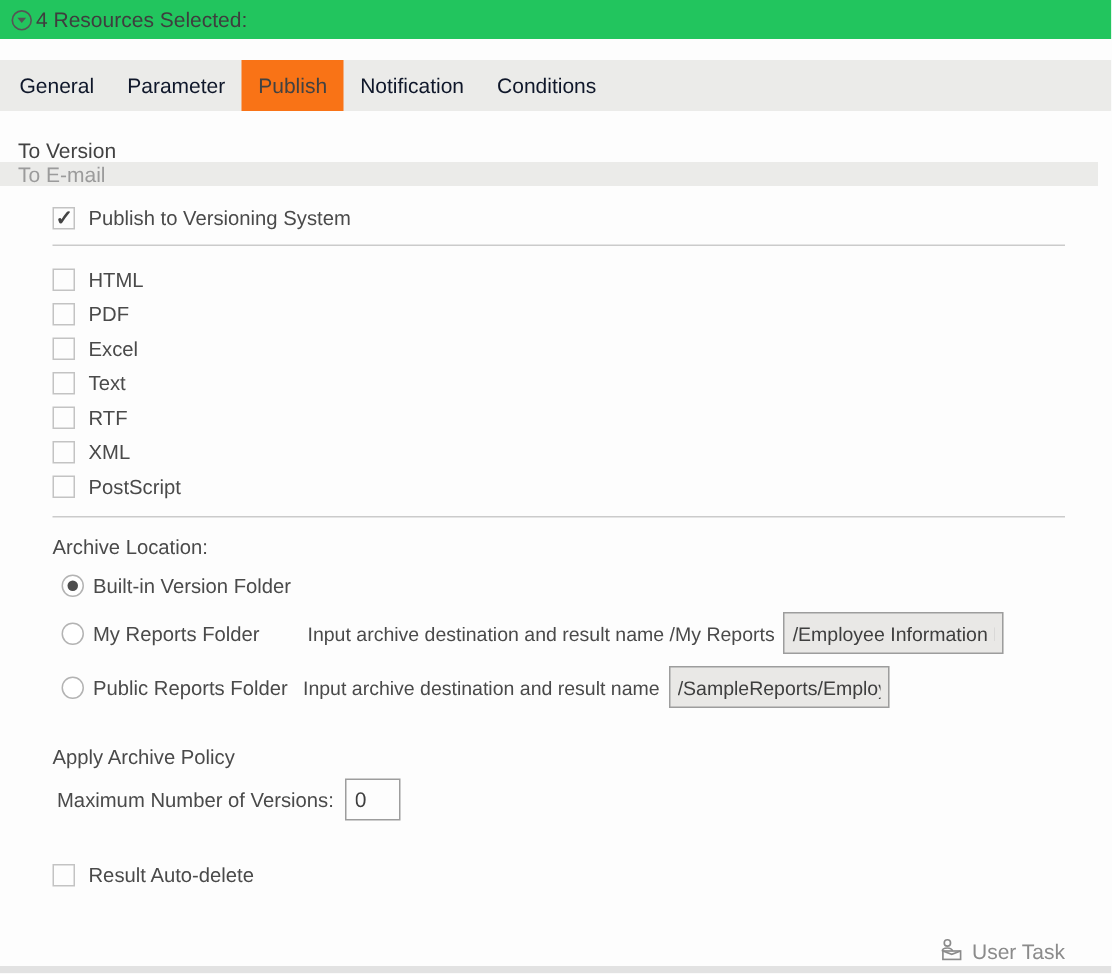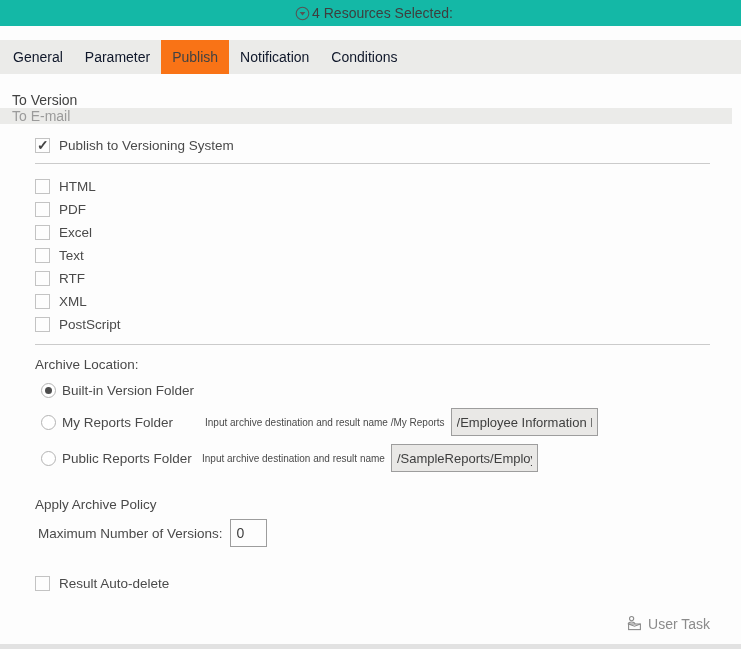--- a/index.html
+++ b/index.html
@@ -8,22 +8,22 @@
     width: 741px; height: 649px;
     font-family: "Liberation Sans", sans-serif;
     font-size: 13.5px;
     color: #4a4a4a;
     background: #fdfdfd;
   }
   .page { position: relative; width: 741px; height: 649px; overflow: hidden; background: #fdfdfd; }
 
   
   .header {
-    height: 26px; background: #14b8a6;
-    display: flex; align-items: center; padding-left: 7px; justify-content: center;
+    height: 26px; background: #22c55e;
+    display: flex; align-items: center; padding-left: 7px;
   }
   .header .collapse { width: 15px; height: 15px; margin-right: 2px; display: flex; align-items: center; cursor: pointer; }
   .header-title { font-size: 14px; color: #3e3e3e; }
 
   
   .tabbar {
     margin-top: 14px; height: 34px; background: #ebebe9;
     display: flex; align-items: stretch; padding-left: 2px;
   }
   .tab {
@@ -76,21 +76,21 @@
   .radio.selected::after {
     content: ""; position: absolute; left: 3px; top: 3px; right: 3px; bottom: 3px;
     border-radius: 50%; background: #4d4d4d;
   }
   .row-builtin { margin-top: 10px; height: 16px; }
   .row-my { margin-top: 9px; height: 30px; }
   .row-public { margin-top: 6px; height: 30px; }
   .radio-label { flex: none; }
   .row-my .radio-label { width: 143px; }
   .row-public .radio-label { width: 140px; }
-  .dest-desc { flex: none; margin-right: 6px; white-space: nowrap; font-size: 10px; }
+  .dest-desc { flex: none; margin-right: 6px; white-space: nowrap; font-size: 13px; }
   .dest-input {
     flex: none; width: 147px; height: 28px;
     background: #e9e8e6; border: 1px solid #9d9d9d;
     font-family: "Liberation Sans", sans-serif; font-size: 13px; color: #3e3e3e;
     padding: 2px 5px;
   }
 
   
   .policy-heading { margin-top: 24px; }
   .max-row { display: flex; align-items: center; margin-left: 38px; margin-top: 7px; height: 28px; }
@@ -98,21 +98,21 @@
   .max-input {
     width: 37px; height: 28px;
     background: #fdfdfd; border: 1px solid #9d9d9d;
     font-family: "Liberation Sans", sans-serif; font-size: 14px; color: #3e3e3e;
     padding: 2px 6px;
   }
   .autodelete-row { margin-top: 28px; height: 16px; }
 
   
   .footer {
-    position: absolute; right: 31px; bottom: 17px;
+    position: absolute; right: 31px; bottom: 7px;
     display: flex; align-items: center; gap: 5px;
     color: #8b8b8b; font-size: 14px; cursor: pointer;
   }
   .bottom-strip { position: absolute; left: 0; bottom: 0; width: 741px; height: 5px; background: #e2e2e2; }
 </style>
 </head>
 <body>
 
 <div class="page">
 

